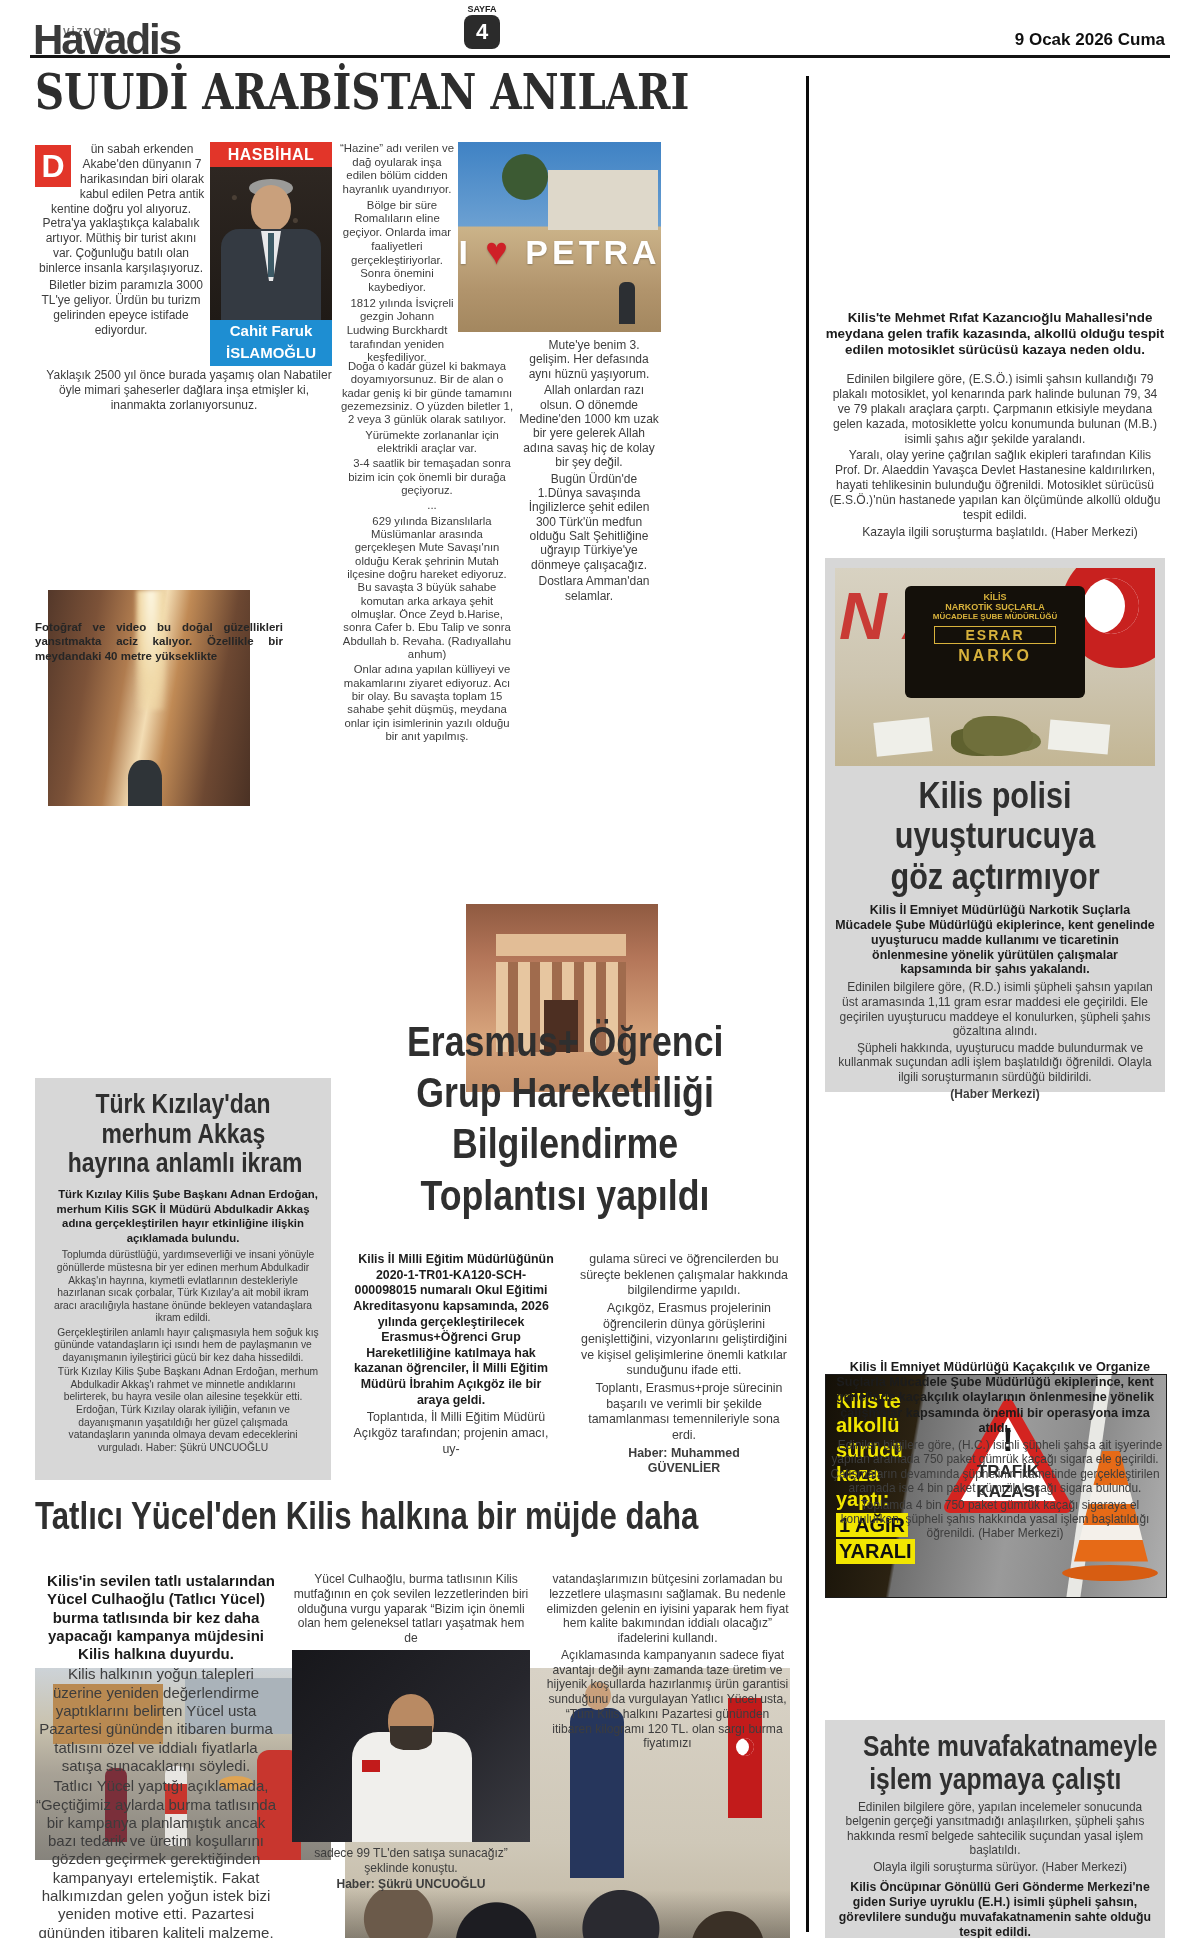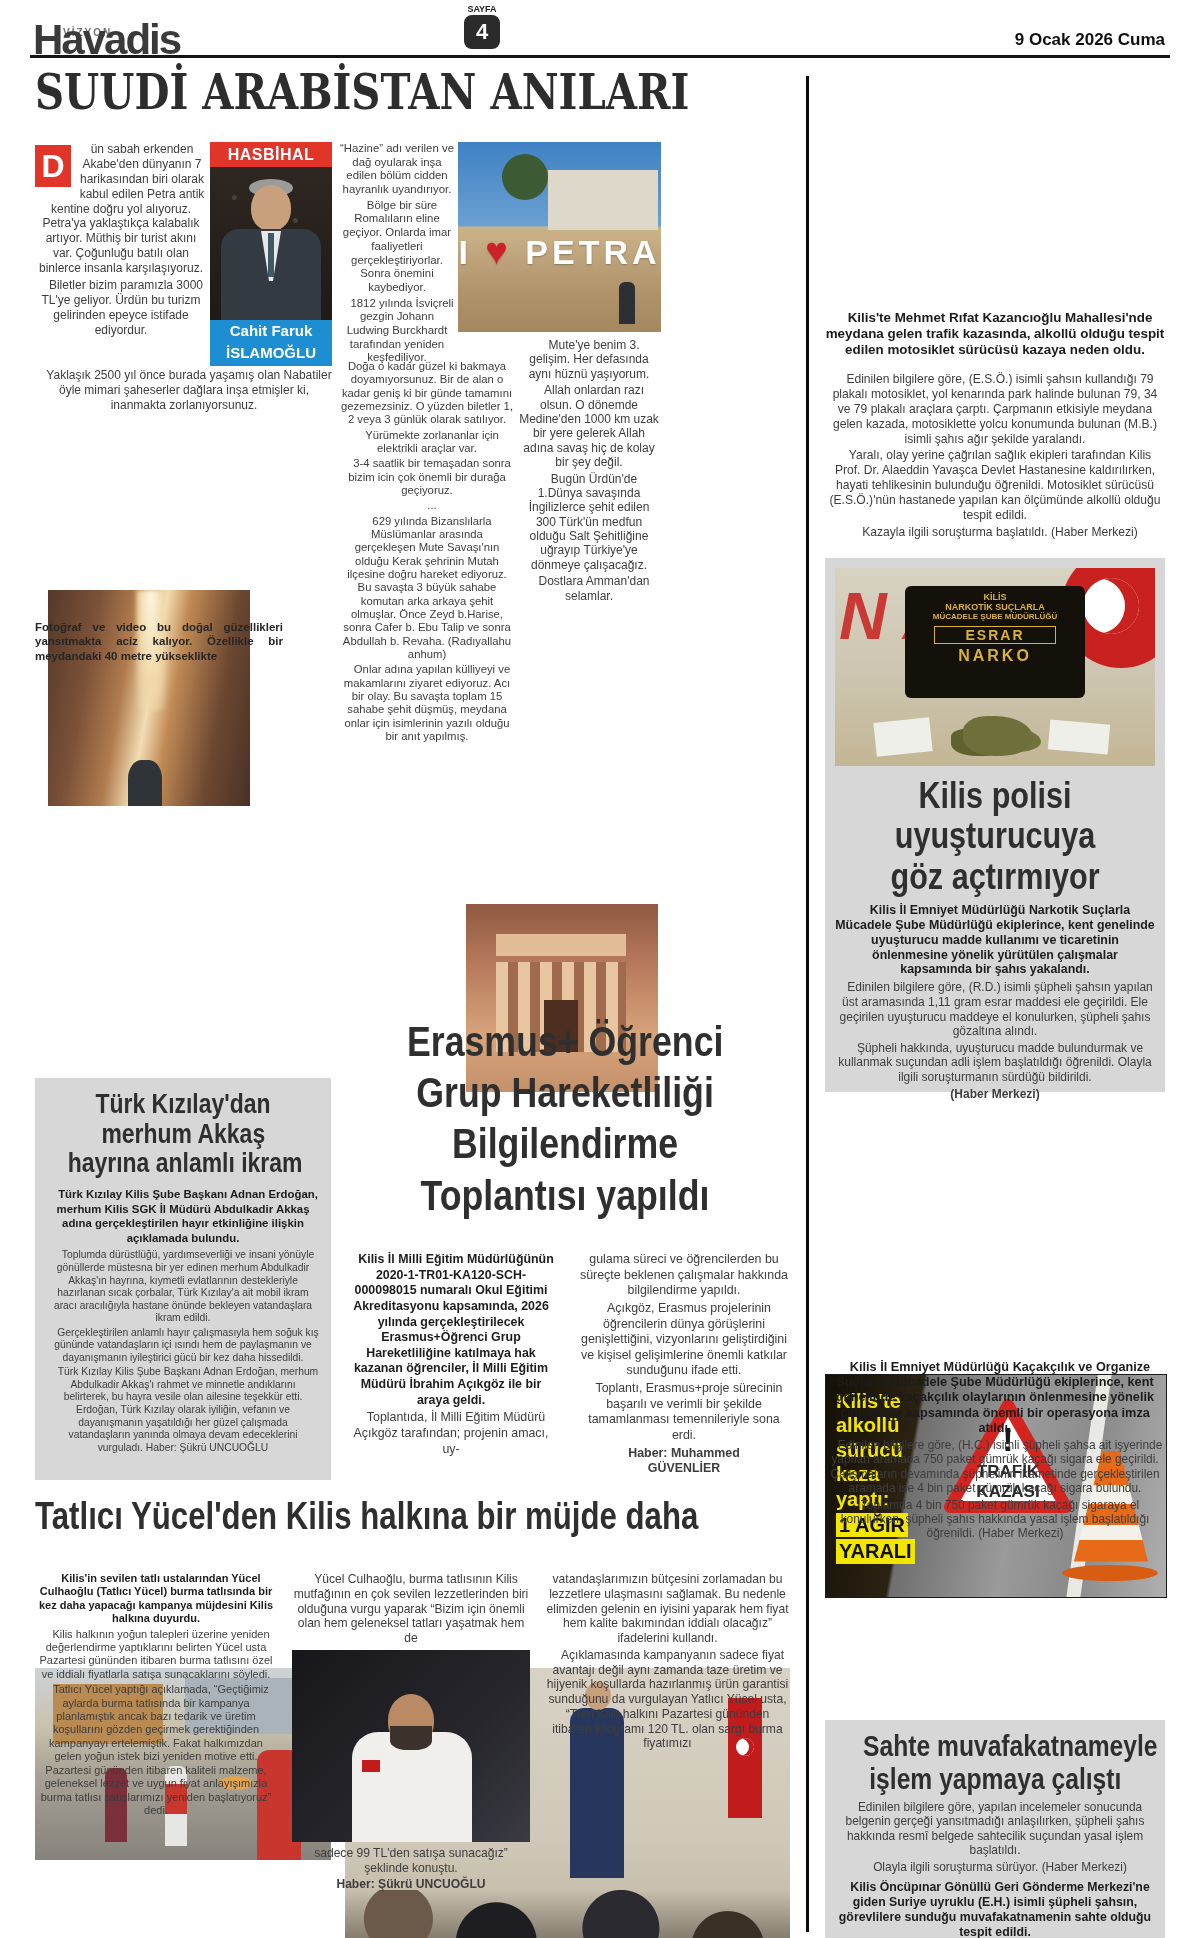--- a/index.html
+++ b/index.html
@@ -93,21 +93,21 @@
     radial-gradient(circle at 62% 40%,#2a2a30 0 38px,transparent 39px),
     radial-gradient(circle at 86% 60%,#3a3026 0 36px,transparent 37px),
     linear-gradient(180deg,transparent,#4a463f);}
   #er-headline{left:340px;top:1016px;width:450px;height:228px;}
   #er-headline .hl-line span{font-size:42px;line-height:1.22;}
   #er-col1{left:345px;top:1252px;width:212px;height:272px;font-size:12.4px;line-height:1.26;}
   #er-col2{left:578px;top:1252px;width:212px;height:272px;font-size:12.4px;line-height:1.26;}
   
   #ta-headline{left:35px;top:1494px;width:760px;height:60px;}
   #ta-headline span{font-size:39px;transform:scaleX(.8);}
-  #ta-col1{left:35px;top:1572px;width:242px;height:358px;font-size:11px;line-height:1.22;}
+  #ta-col1{left:35px;top:1572px;width:242px;height:358px;font-size:15px;line-height:1.22;}
   #ta-col2{left:292px;top:1572px;width:238px;height:358px;font-size:12.1px;line-height:1.22;}
   #photo-chef{width:238px;height:192px;margin:4px 0;background:linear-gradient(135deg,#17171b 0%,#26262c 60%,#3a3b42 100%);position:relative;}
   #photo-chef .coat{position:absolute;left:60px;bottom:0;width:120px;height:110px;background:#f0efec;border-radius:26px 26px 0 0;}
   #photo-chef .head{position:absolute;left:96px;bottom:96px;width:46px;height:52px;border-radius:50% 50% 44% 44%;background:#b98a63;}
   #photo-chef .beard{position:absolute;left:98px;bottom:92px;width:42px;height:24px;border-radius:0 0 40% 40%;background:#3b332c;}
   #photo-chef .patch{position:absolute;left:70px;bottom:70px;width:18px;height:12px;background:#c21b1b;}
   #ta-col3{left:545px;top:1572px;width:245px;height:330px;font-size:12.1px;line-height:1.22;}
   
   #photo-accident{left:825px;top:80px;width:340px;height:222px;border:1px solid #1a1a1a;background:linear-gradient(100deg,#141007 0%,#2b2212 26%,#6f6f6f 27%,#9a9a9a 55%,#8a8a8a 75%,#b0b0b0 100%);}
   #photo-accident .lane{position:absolute;right:70px;top:0;width:14px;height:222px;background:#e8e8e4;transform:skewX(-8deg);}

